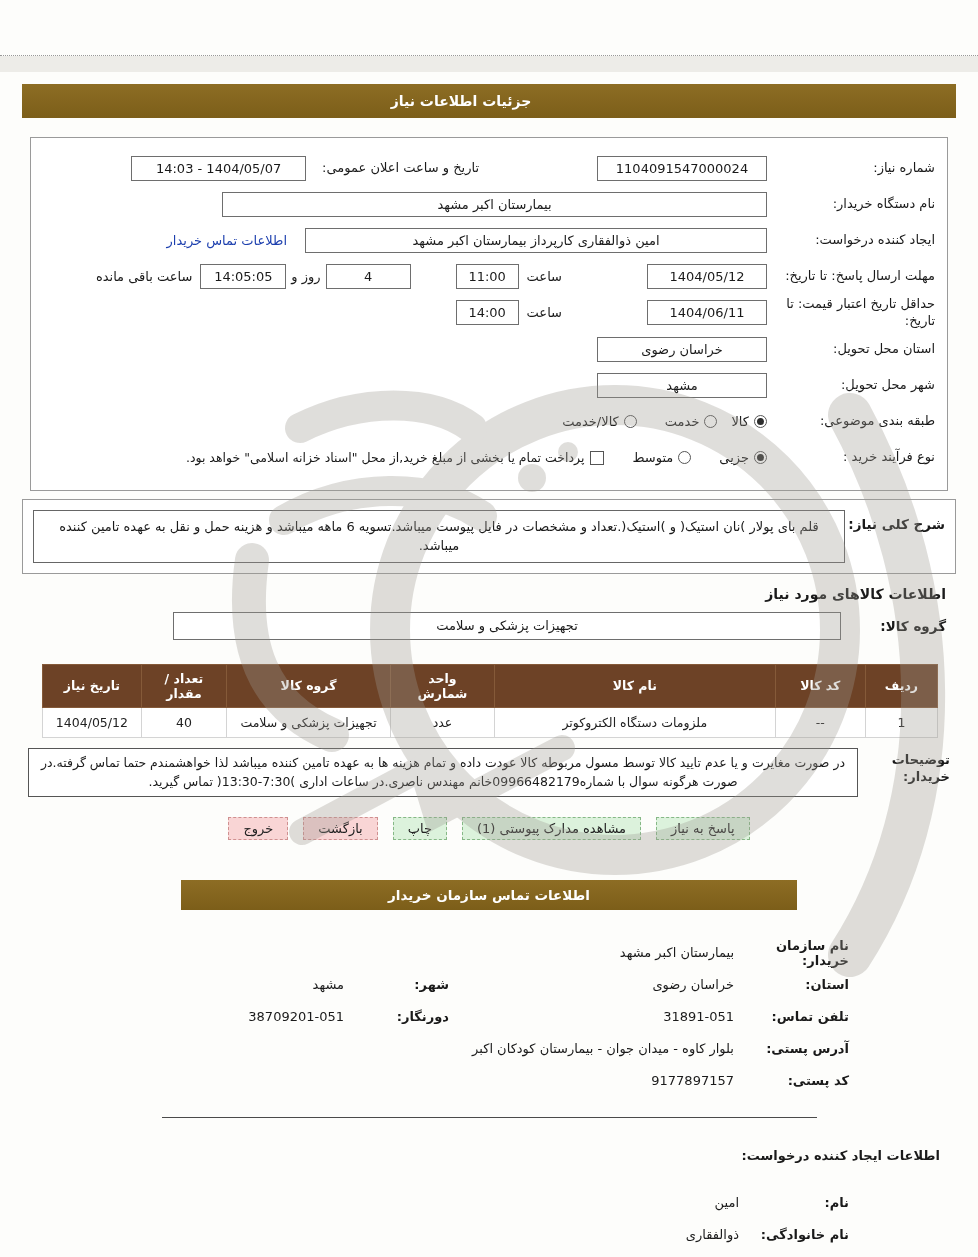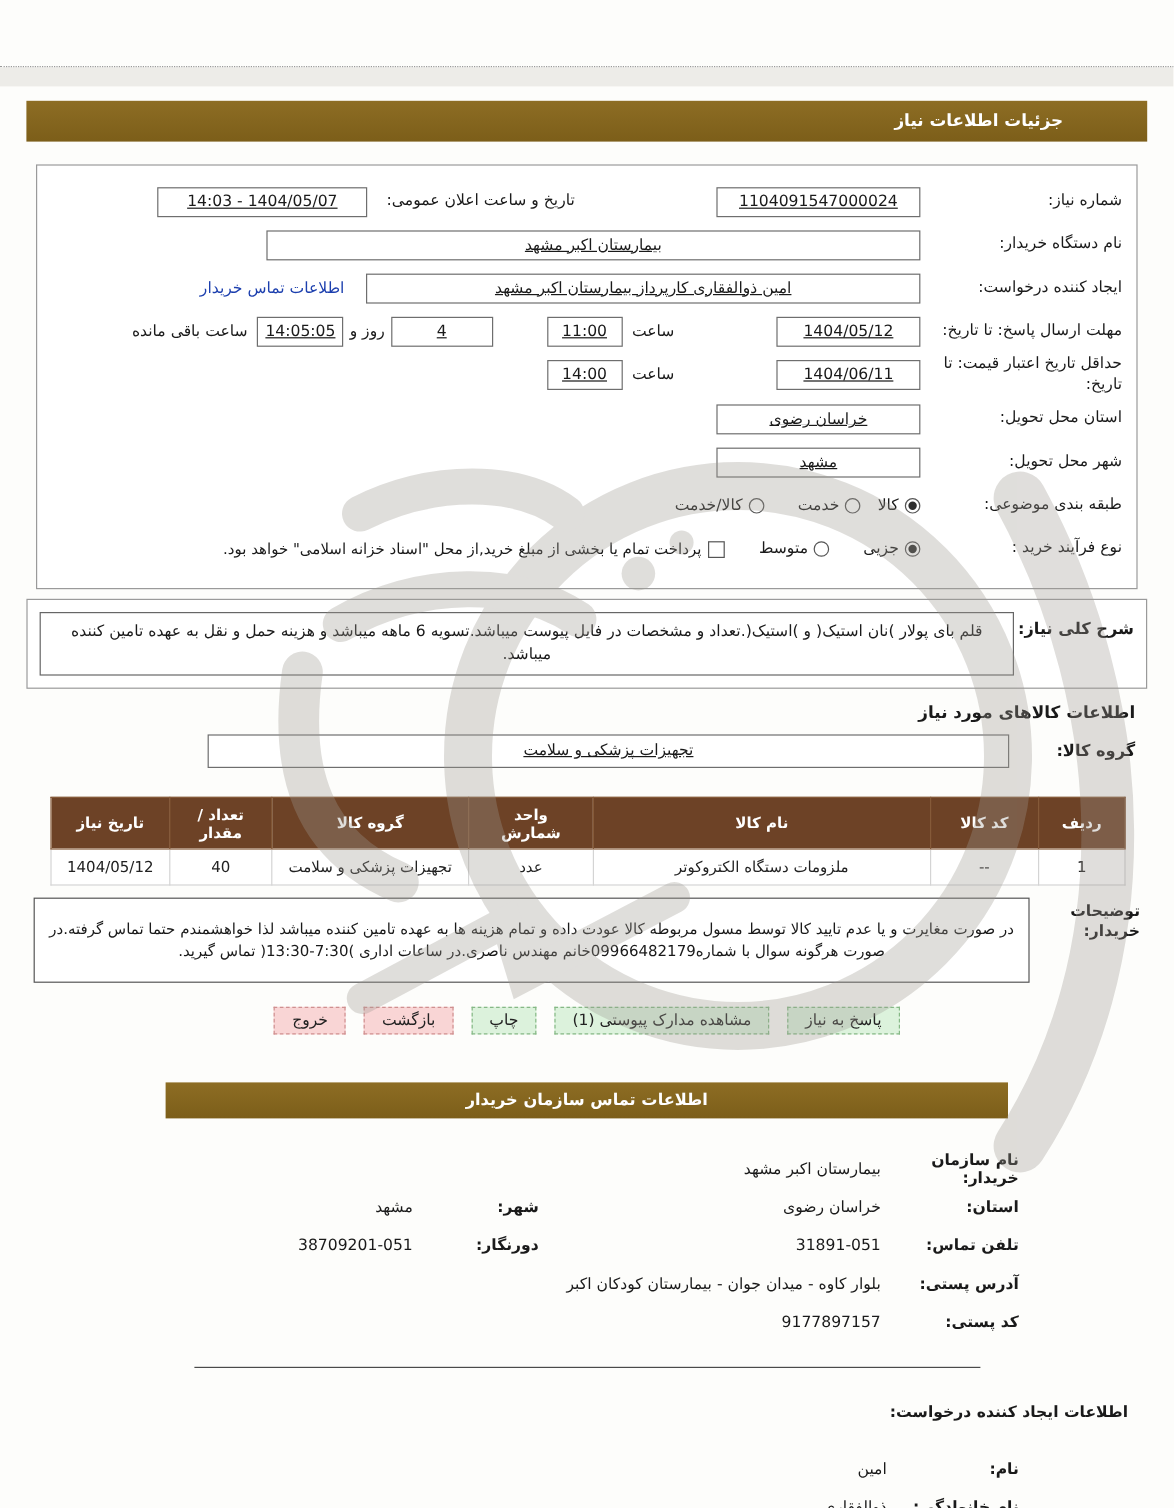--- a/index.html
+++ b/index.html
@@ -5,32 +5,32 @@
   html,body{margin:0;padding:0;}
   body{
     width:978px;height:1257px;position:relative;overflow:hidden;
     background:#fdfdfb;font-family:"DejaVu Sans",sans-serif;color:#1a1a1a;
     direction:rtl;font-size:13px;
   }
   .top-sep{position:absolute;top:55px;left:0;width:978px;border-top:1px dotted #999;}
   .top-band{position:absolute;top:56px;left:0;width:978px;height:16px;background:#edece8;}
 
   .header-bar{margin:84px 22px 0;background:linear-gradient(#8d6d24,#7c5e19);
-    color:#fff;font-weight:bold;font-size:14px;padding:9px 70px 9px 14px;position:relative;z-index:1;}
-  .header-bar2{width:702px;margin:40px auto 0;background:linear-gradient(#8d6d24,#7c5e19);
+    color:#fff;font-weight:bold;font-size:14px;padding:9px 70px 9px 14px;position:relative;z-index:1;text-align:center;}
+  .header-bar2{width:616px;margin:40px auto 0;background:linear-gradient(#8d6d24,#7c5e19);
     color:#fff;font-weight:bold;font-size:13.5px;text-align:center;padding:7px 0;position:relative;z-index:1;}
 
   .panel{margin:19px 30px 0;border:1px solid #9a9a9a;background:#fff;padding:10px 10px 12px;position:relative;z-index:1;}
 
   .frow{display:flex;align-items:center;margin:4px 2px;min-height:32px;}
   .flabel{flex:0 0 168px;font-size:13px;line-height:1.3;padding-left:6px;box-sizing:border-box;}
   .ibox{border:1px solid #6e6e6e;background:#fff;height:25px;display:flex;align-items:center;
-    justify-content:center;font-size:13px;padding:0 20px;box-sizing:border-box;text-decoration:underline;}
+    justify-content:center;font-size:13px;padding:0 20px;box-sizing:border-box;}
   .w185{width:170px}.w175{width:175px}.w545{width:545px}.w475{width:462px}
-  .w120{width:120px}.w80{width:63px}.w85{width:85px}.w86{width:72px}
+  .w120{width:120px}.w80{width:63px}.w85{width:85px}.w86{width:86px}
   .ltr{direction:ltr;unicode-bidi:embed;}
   .inline-lbl{margin:0 8px;}
   .link{color:#1c3fae;margin-right:18px;cursor:pointer;font-size:13px;}
   .radio{width:13px;height:13px;border:1px solid #555;border-radius:50%;background:#fff;
     display:inline-block;position:relative;margin-left:5px;flex:0 0 13px;box-sizing:border-box;}
   .radio.checked::after{content:'';position:absolute;top:2px;left:2px;right:2px;bottom:2px;background:#2d2d2d;border-radius:50%;}
   .checkbox{width:12px;height:12px;border:1px solid #555;background:#fff;display:inline-block;margin-left:6px;flex:0 0 12px;}
   .opt{display:inline-flex;align-items:center;margin-left:28px;font-size:13px;}
   .note-text{font-size:12.5px;}
 
@@ -45,21 +45,21 @@
   .group-row{display:flex;align-items:center;margin:10px 32px 0;position:relative;z-index:1;}
   .group-label{font-weight:bold;font-size:13.5px;flex:0 0 105px;}
   .group-box{width:668px;height:28px;}
 
   .goods-table{margin:24px 40px 0;border-collapse:collapse;width:896px;font-size:12.5px;position:relative;z-index:1;background:#fff;}
   .goods-table th{background:#6d4226;color:#fff;font-weight:bold;padding:6px 19px;border:1px solid #855a39;}
   .goods-table td{background:#fff;color:#222;padding:7px 3px;text-align:center;border:1px solid #d4d4d4;}
 
   .bdesc{display:flex;align-items:flex-start;margin:10px 28px 0 28px;position:relative;z-index:1;}
   .bdesc-label{font-weight:bold;font-size:13px;flex:0 0 92px;line-height:1.35;padding-top:3px;}
-  .bdesc-box{flex:1;border:1px solid #555;padding:15px 12px;font-size:12.5px;line-height:1.55;
+  .bdesc-box{flex:1;border:1px solid #555;padding:4px 12px;font-size:12.5px;line-height:1.55;
     text-align:center;background:#fff;}
 
   .btn-row{display:flex;justify-content:center;gap:15px;margin:20px 0 0;position:relative;z-index:1;}
   .btn{padding:3px 14px;font-size:13px;font-family:inherit;border:1px dashed #8f8f8f;cursor:pointer;color:#222;}
   .btn.green{background:#dcf2dc;border-color:#86b886;}
   .btn.pink{background:#f9d5d5;border-color:#cf9090;}
 
   .contact{width:720px;margin:27px auto 0;font-size:13px;position:relative;z-index:1;}
   .crow{display:grid;grid-template-columns:115px 285px 105px 215px;align-items:center;min-height:32px;}
   .clabel{font-weight:bold;}

